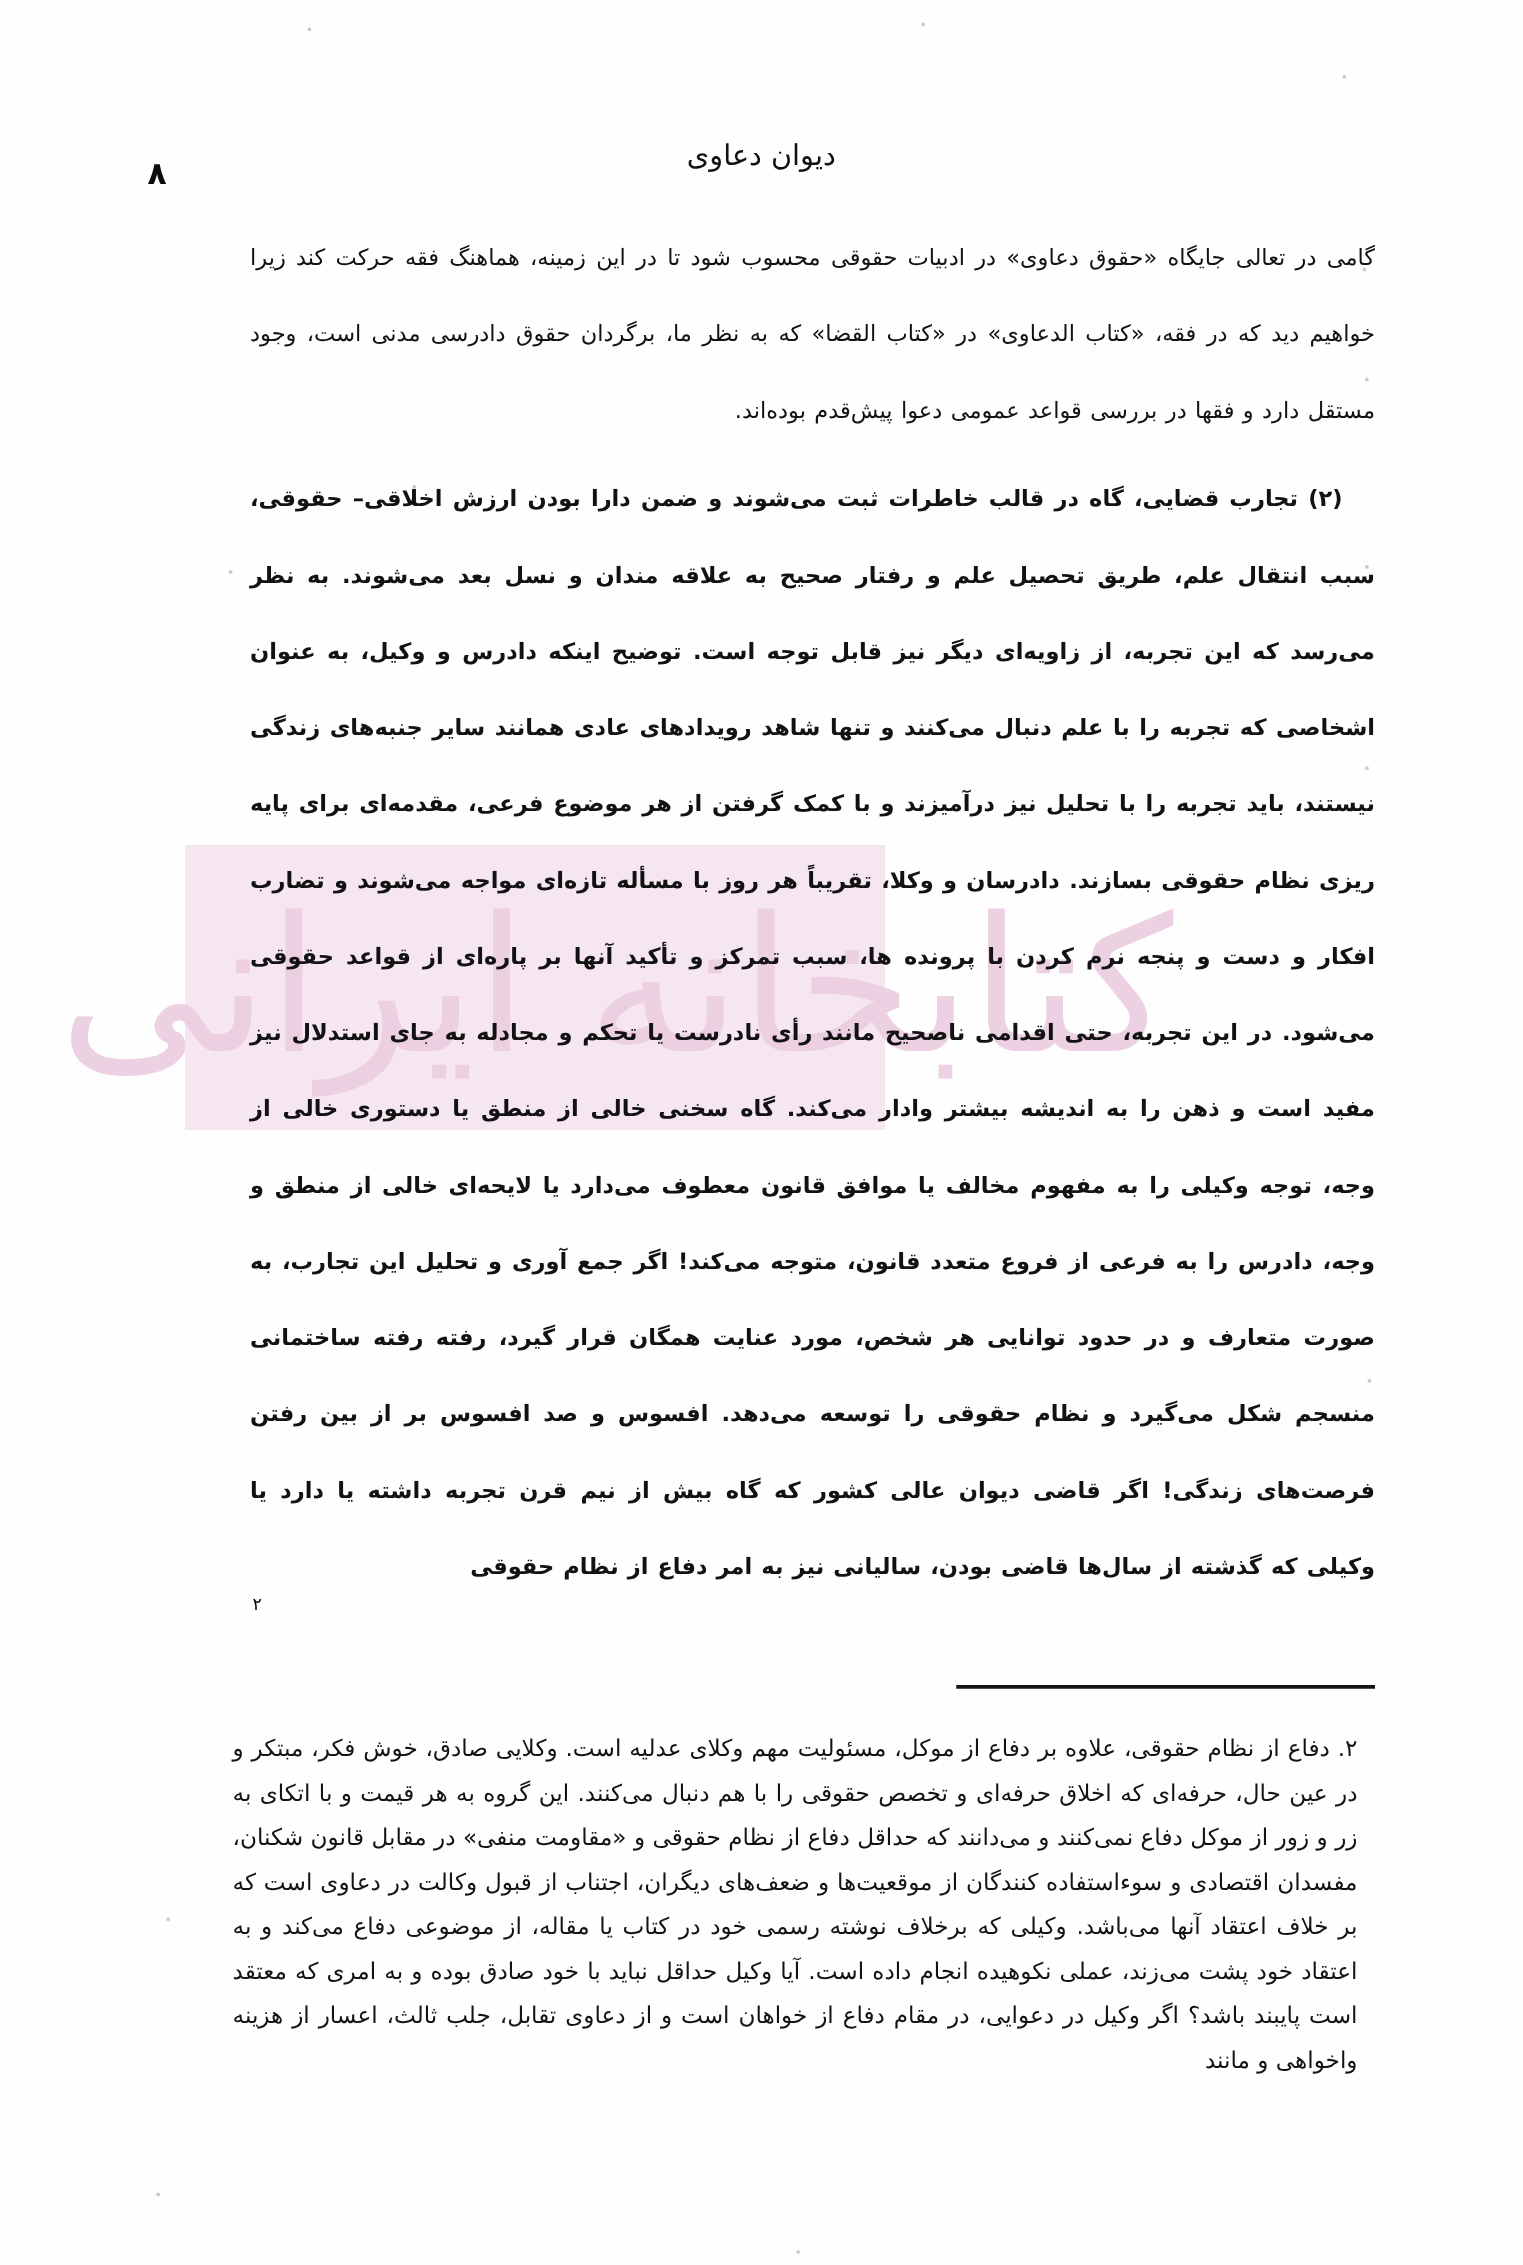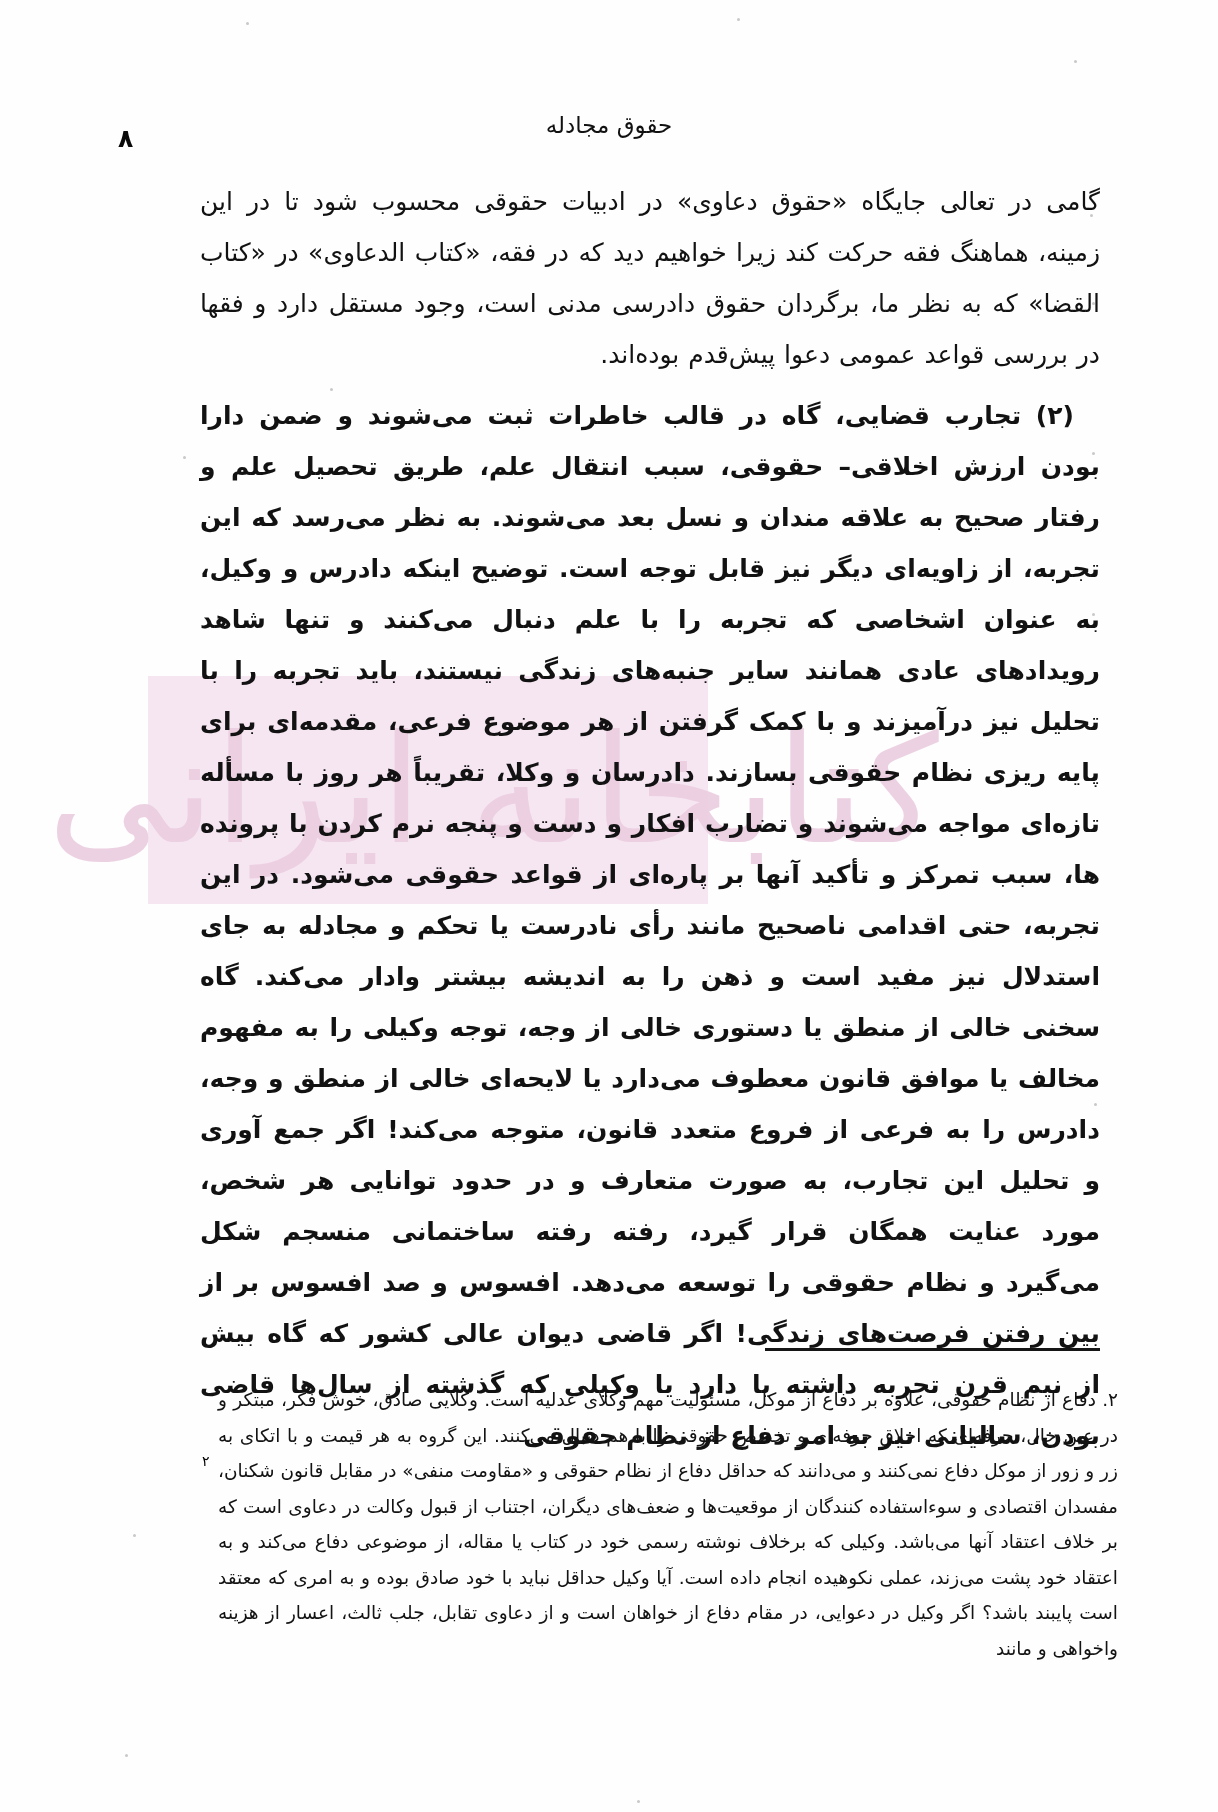--- a/index.html
+++ b/index.html
@@ -95,22 +95,22 @@
     position: absolute;
     top: 176px;
     right: 118px;
     width: 900px;
     direction: rtl;
     text-align: justify;
     z-index: 2;
   }
   .para {
     margin: 0 0 0 0;
-    font-size: 25px;
-    line-height: 51px;
+    font-size: 18px;
+    line-height: 61px;
     color: #121212;
     text-align: justify;
     text-justify: inter-word;
     word-spacing: 1px;
   }
   .para.indent { text-indent: 26px; }
   .para + .para { margin-top: 10px; font-weight: bold; }
   .sup {
     font-size: 14px;
     vertical-align: super;
@@ -123,21 +123,21 @@
     top: 1348px;
     right: 118px;
     width: 335px;
     height: 3px;
     background: #151515;
     z-index: 2;
   }
   .footnote {
     position: absolute;
     top: 1382px;
-    right: 100px;
+    right: 132px;
     width: 900px;
     direction: rtl;
     text-align: justify;
     z-index: 2;
   }
   .fn-text {
     margin: 0;
     font-size: 18.5px;
     line-height: 35.5px;
     color: #131313;
@@ -157,21 +157,21 @@
   <div class="speck" style="left:1092px; top:452px; width:3px; height:3px;"></div>
   <div class="speck" style="left:1092px; top:613px; width:3px; height:3px;"></div>
   <div class="speck" style="left:183px;  top:456px; width:3px; height:3px;"></div>
   <div class="speck" style="left:330px;  top:388px; width:3px; height:3px;"></div>
   <div class="speck" style="left:1094px; top:1103px;width:3px; height:3px;"></div>
   <div class="speck" style="left:133px;  top:1534px;width:3px; height:3px;"></div>
   <div class="speck" style="left:125px;  top:1754px;width:3px; height:3px;"></div>
   <div class="speck" style="left:637px;  top:1800px;width:3px; height:3px;"></div>
 
   <div class="running-head">
-    <div class="rh-title">حقوق مجادله</div>
+    <div class="rh-title">دیوان دعاوی</div>
     <div class="rh-folio">۸</div>
   </div>
 
   <div class="watermark">
     <div class="wm-band"></div>
     <div class="wm-glyphs">کتابخانه ایرانی</div>
   </div>
 
   <div class="body-col">
     <p class="para">گامی در تعالی جایگاه  «حقوق دعاوی» در ادبیات حقوقی محسوب شود تا در این زمینه، هماهنگ فقه حرکت کند زیرا خواهیم دید که در فقه، «کتاب الدعاوی» در «کتاب القضا» که به نظر ما، برگردان حقوق دادرسی مدنی است، وجود مستقل دارد و فقها در بررسی قواعد عمومی دعوا پیش‌قدم بوده‌اند.</p>

